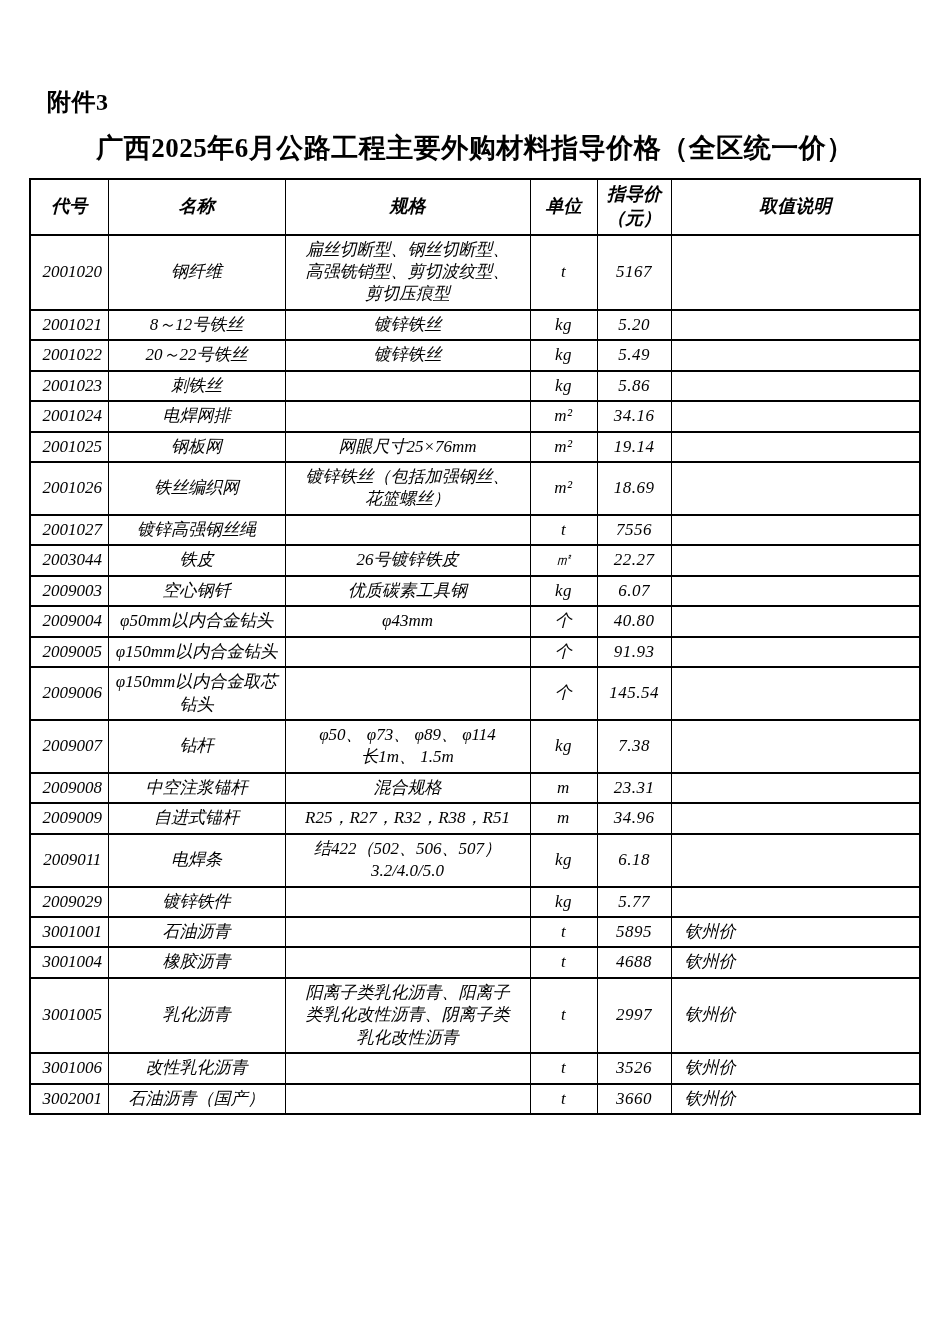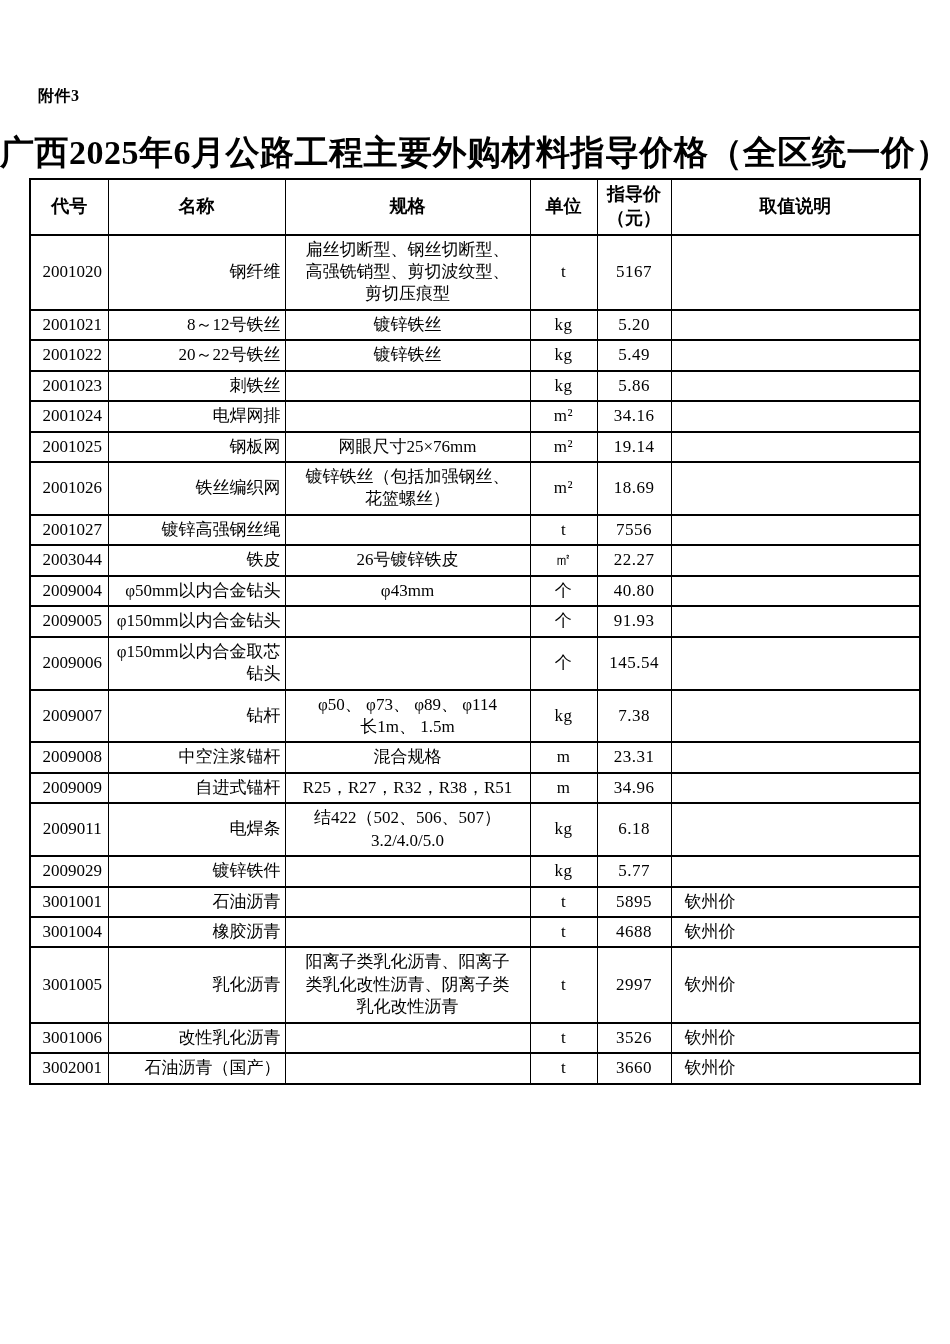--- a/index.html
+++ b/index.html
@@ -13,45 +13,46 @@
   }
   .page {
     position: relative;
     width: 950px;
     height: 1344px;
     background: #ffffff;
     overflow: hidden;
   }
   .attachment-label {
     position: absolute;
-    left: 38px;
+    left: 47px;
     top: 86px;
-    font-size: 16px;
+    font-size: 24px;
     font-weight: bold;
     letter-spacing: 0.5px;
   }
   .doc-title {
     position: absolute;
     left: 0;
     top: 130px;
     width: 950px;
     text-align: center;
-    font-size: 34px;
+    font-size: 27px;
     font-weight: bold;
     margin: 0;
     letter-spacing: 0.5px;
   }
   table.price-table {
     position: absolute;
     left: 29px;
     top: 178px;
     width: 890px;
     border-collapse: collapse;
     table-layout: fixed;
     border: 2px solid #000;
+    font-style: italic;
   }
   .price-table th, .price-table td {
     border-left: 1px solid #000;
     border-right: 1px solid #000;
     border-top: 2px solid #000;
     border-bottom: 2px solid #000;
     font-size: 17px;
     line-height: 1.32;
     padding: 3px 2px;
     text-align: center;
@@ -60,21 +61,21 @@
     overflow: hidden;
     word-break: break-all;
   }
   .price-table th {
     font-weight: bold;
     font-size: 18px;
     height: 38px;
   }
   .price-table td.col-code { padding-left: 8px; }
   .price-table td.col-name {
-    text-align: right;
+    text-align: center;
     padding-left: 4px;
     padding-right: 4px;
   }
   .price-table td.col-note {
     text-align: left;
     padding-left: 13px;
   }
   .price-table td.col-unit, .price-table td.col-price { letter-spacing: 0.5px; }
   .price-table tbody tr { height: 14px; }
 </style>
@@ -177,20 +178,28 @@
         </tr>
         <tr>
           <td class="col-code">2003044</td>
           <td class="col-name">铁皮</td>
           <td class="col-spec">26号镀锌铁皮</td>
           <td class="col-unit">㎡</td>
           <td class="col-price">22.27</td>
           <td class="col-note"></td>
         </tr>
         <tr>
+          <td class="col-code">2009003</td>
+          <td class="col-name">空心钢钎</td>
+          <td class="col-spec">优质碳素工具钢</td>
+          <td class="col-unit">kg</td>
+          <td class="col-price">6.07</td>
+          <td class="col-note"></td>
+        </tr>
+        <tr>
           <td class="col-code">2009004</td>
           <td class="col-name">φ50mm以内合金钻头</td>
           <td class="col-spec">φ43mm</td>
           <td class="col-unit">个</td>
           <td class="col-price">40.80</td>
           <td class="col-note"></td>
         </tr>
         <tr>
           <td class="col-code">2009005</td>
           <td class="col-name">φ150mm以内合金钻头</td>

